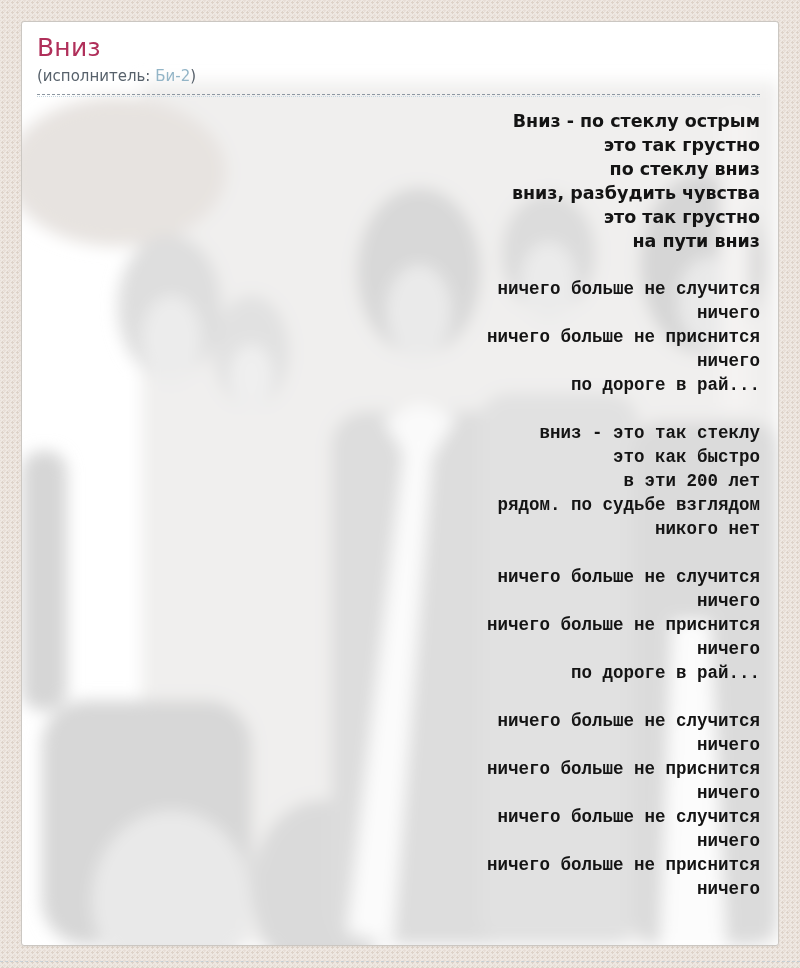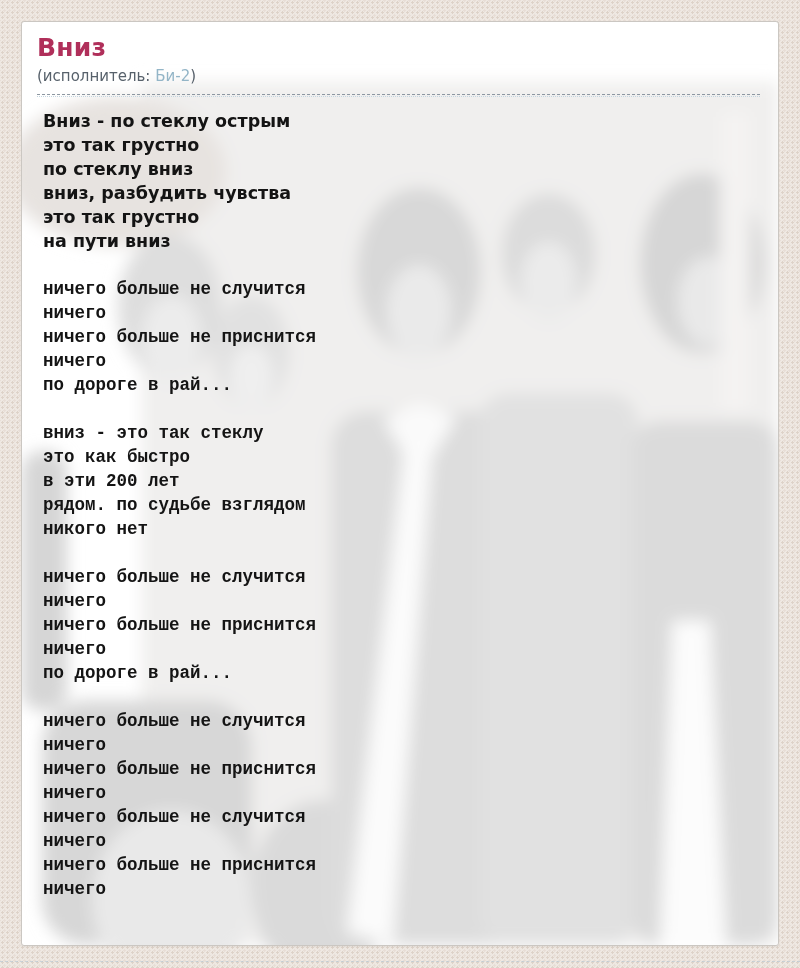--- a/index.html
+++ b/index.html
@@ -41,21 +41,21 @@
     width:100%; height:100%;
     pointer-events:none;
   }
   .content{
     position:relative;
     z-index:1;
     padding:12px 18px 20px 15px;
   }
   .title{
     font-size:25px;
-    font-weight:700;
+    font-weight:400;
     line-height:1.15;
     color:var(--title);
     letter-spacing:0.2px;
   }
   .artist-line{
     margin-top:3px;
     font-size:15px;
     color:var(--artist-text);
     line-height:1.35;
   }
@@ -72,20 +72,21 @@
     border-top:1px dotted var(--separator-light);
     margin-top:1px;
   }
   .lyrics{
     margin-top:12px;
     margin-left:6px;
     font-size:17.5px;
     font-weight:700;
     line-height:24px;
     color:var(--lyrics-text);
+    text-align:right;
   }
   .stanza + .stanza{margin-top:24px;font-family:Liberation Mono, monospace;}
   .bottom-divider{
     position:absolute;
     left:0; right:0; top:961px;
     border-top:1px dashed #b9c8d3;
     opacity:0.7;
   }
 </style>
 </head>

